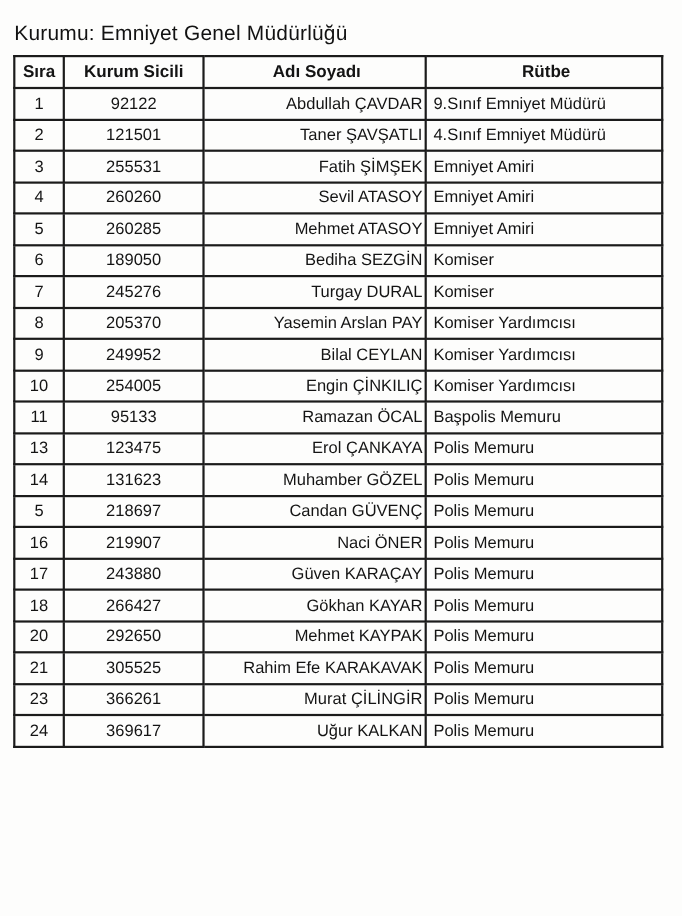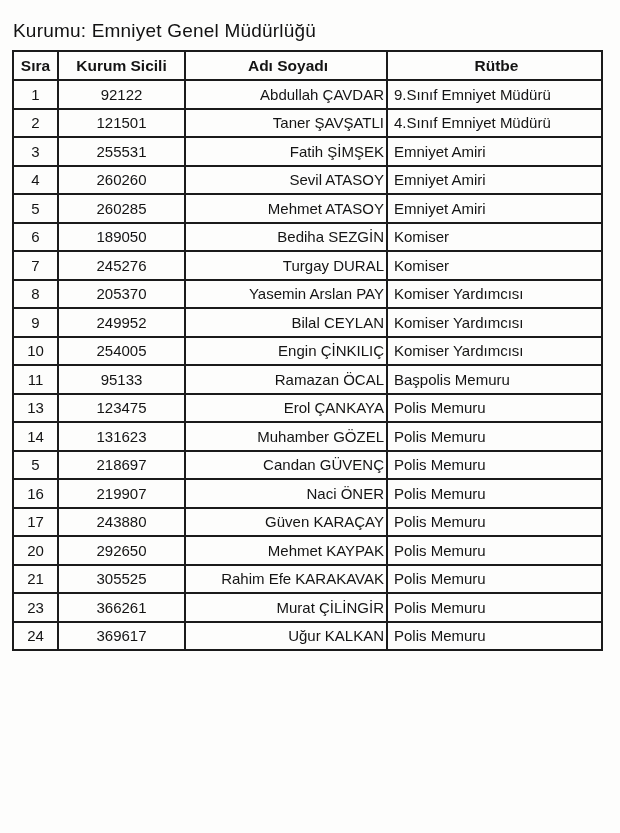--- a/index.html
+++ b/index.html
@@ -159,20 +159,26 @@
           <td class="col2">Naci ÖNER</td>
           <td class="col3">Polis Memuru</td>
         </tr>
         <tr>
           <td class="col0">17</td>
           <td class="col1">243880</td>
           <td class="col2">Güven KARAÇAY</td>
           <td class="col3">Polis Memuru</td>
         </tr>
         <tr>
+          <td class="col0">18</td>
+          <td class="col1">266427</td>
+          <td class="col2">Gökhan KAYAR</td>
+          <td class="col3">Polis Memuru</td>
+        </tr>
+        <tr>
           <td class="col0">20</td>
           <td class="col1">292650</td>
           <td class="col2">Mehmet KAYPAK</td>
           <td class="col3">Polis Memuru</td>
         </tr>
         <tr>
           <td class="col0">21</td>
           <td class="col1">305525</td>
           <td class="col2">Rahim Efe KARAKAVAK</td>
           <td class="col3">Polis Memuru</td>

